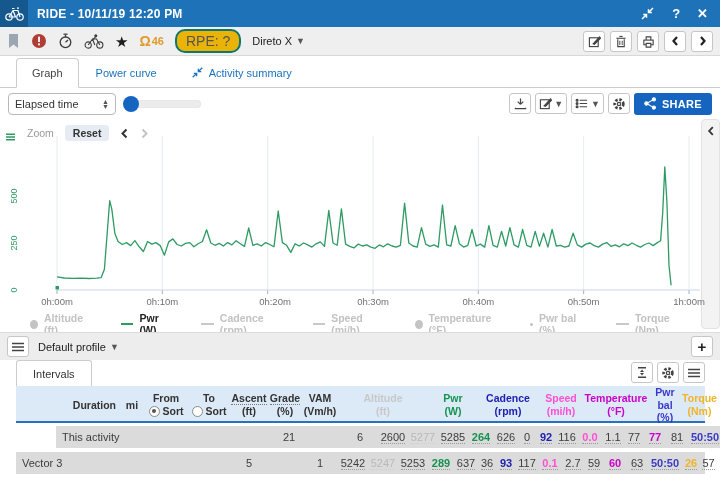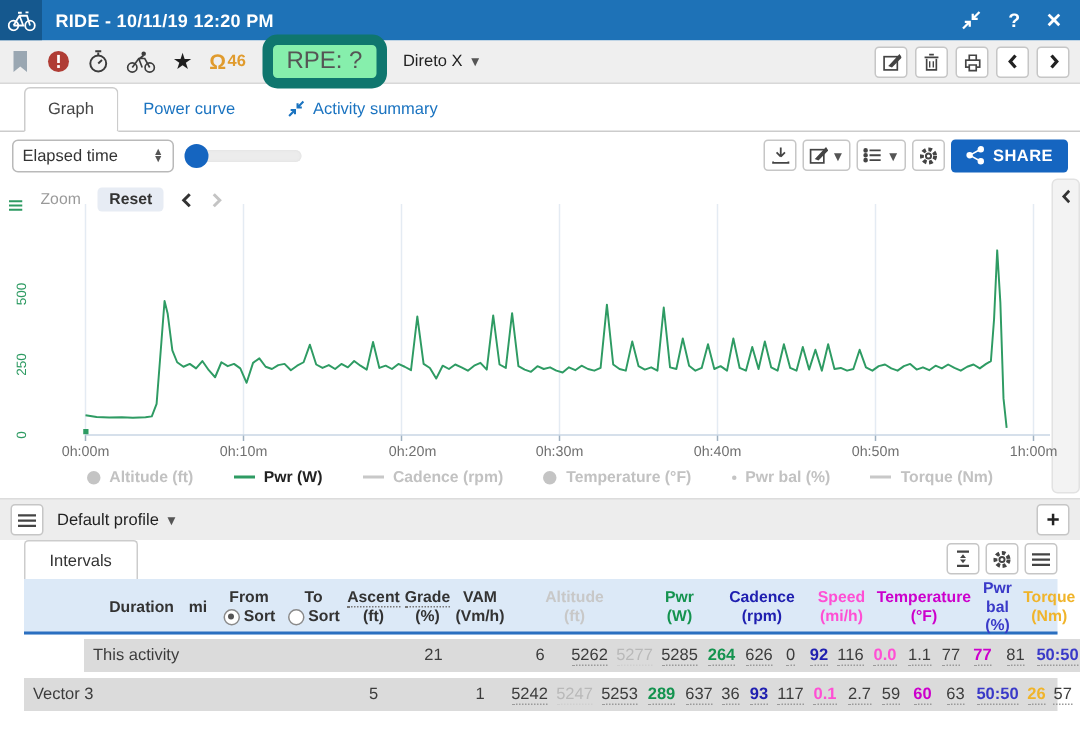--- a/index.html
+++ b/index.html
@@ -13,21 +13,21 @@
   .title-icon-box{width:28px;height:27px;background:var(--titlebar-icon,#15588e);display:flex;align-items:center;justify-content:center;}
   .title-text{margin-left:9px;font-weight:bold;font-size:12px;letter-spacing:.2px;}
   .tb-right{margin-left:auto;display:flex;align-items:center;gap:17px;padding-right:12px;}
   .tb-glyph{font-weight:bold;font-size:13px;cursor:default;}
 
   
   #toolbar{position:absolute;top:27px;left:0;right:0;height:28px;background:#efefef;
            border-bottom:1px solid #d8d8d8;display:flex;align-items:center;padding:0 7px;gap:11px;}
   .medal-wrap{display:flex;align-items:center;gap:1px;color:var(--medal,#e09b2d);font-weight:bold;}
   .medal-omega{font-size:14px;line-height:14px;}
-  .rpe-pill{background:#86efac;border:7px solid #0f766e;border-radius:10px;padding:2px 9px;color:#555;font-size:16px;}
+  .rpe-pill{background:#eab308;border:2px solid #0f766e;border-radius:10px;padding:2px 9px;color:#555;font-size:14px;}
   .device{display:flex;align-items:center;gap:4px;color:#222;}
   .caret{font-size:9px;color:#555;}
   .win-btns{margin-left:auto;display:flex;gap:5px;}
   .tbtn{height:21px;min-width:22px;background:#fff;border:1px solid #c6c6c6;border-radius:3px;
         display:inline-flex;align-items:center;justify-content:center;padding:0 3px;box-sizing:border-box;gap:2px;}
 
   
   #tabs{position:absolute;top:56px;left:0;right:0;height:32px;border-bottom:1px solid #ccc;
         display:flex;align-items:flex-end;padding-left:16px;box-sizing:border-box;}
   .tab-active{height:28px;background:#fff;border:1px solid #ccc;border-bottom:1px solid #fff;
@@ -361,20 +361,24 @@
         </span>
       <span class="leg-item leg-on">
           <span class="m-line green"></span>
           <span>Pwr (W)</span>
         </span>
       <span class="leg-item">
           <span class="m-line"></span>
           <span>Cadence (rpm)</span>
         </span>
       <span class="leg-item">
+          <span class="m-line"></span>
+          <span>Speed (mi/h)</span>
+        </span>
+      <span class="leg-item">
           <span class="m-dot"></span>
           <span>Temperature (°F)</span>
         </span>
       <span class="leg-item">
           <span class="m-mini"></span>
           <span>Pwr bal (%)</span>
         </span>
       <span class="leg-item">
           <span class="m-line"></span>
           <span>Torque (Nm)</span>
@@ -481,21 +485,21 @@
     </div>
 
     <div class="irow grid23" style="top:66px;margin-left:40px;">
       <div class="row-label">This activity</div>
       <div></div>
         <div></div>
         <div></div>
       <div>21</div>
       <div></div>
       <div>6</div>
-      <div><span class="v">5262</span></div>
+      <div><span class="v">2600</span></div>
       <div><span class="v gray">5277</span></div>
       <div><span class="v">5285</span></div>
       <div><span class="v b-pwr">264</span></div>
       <div><span class="v">626</span></div>
       <div><span class="v">0</span></div>
       <div><span class="v b-cad">92</span></div>
       <div><span class="v">116</span></div>
       <div><span class="v b-spd">0.0</span></div>
       <div><span class="v">1.1</span></div>
       <div><span class="v">77</span></div>

